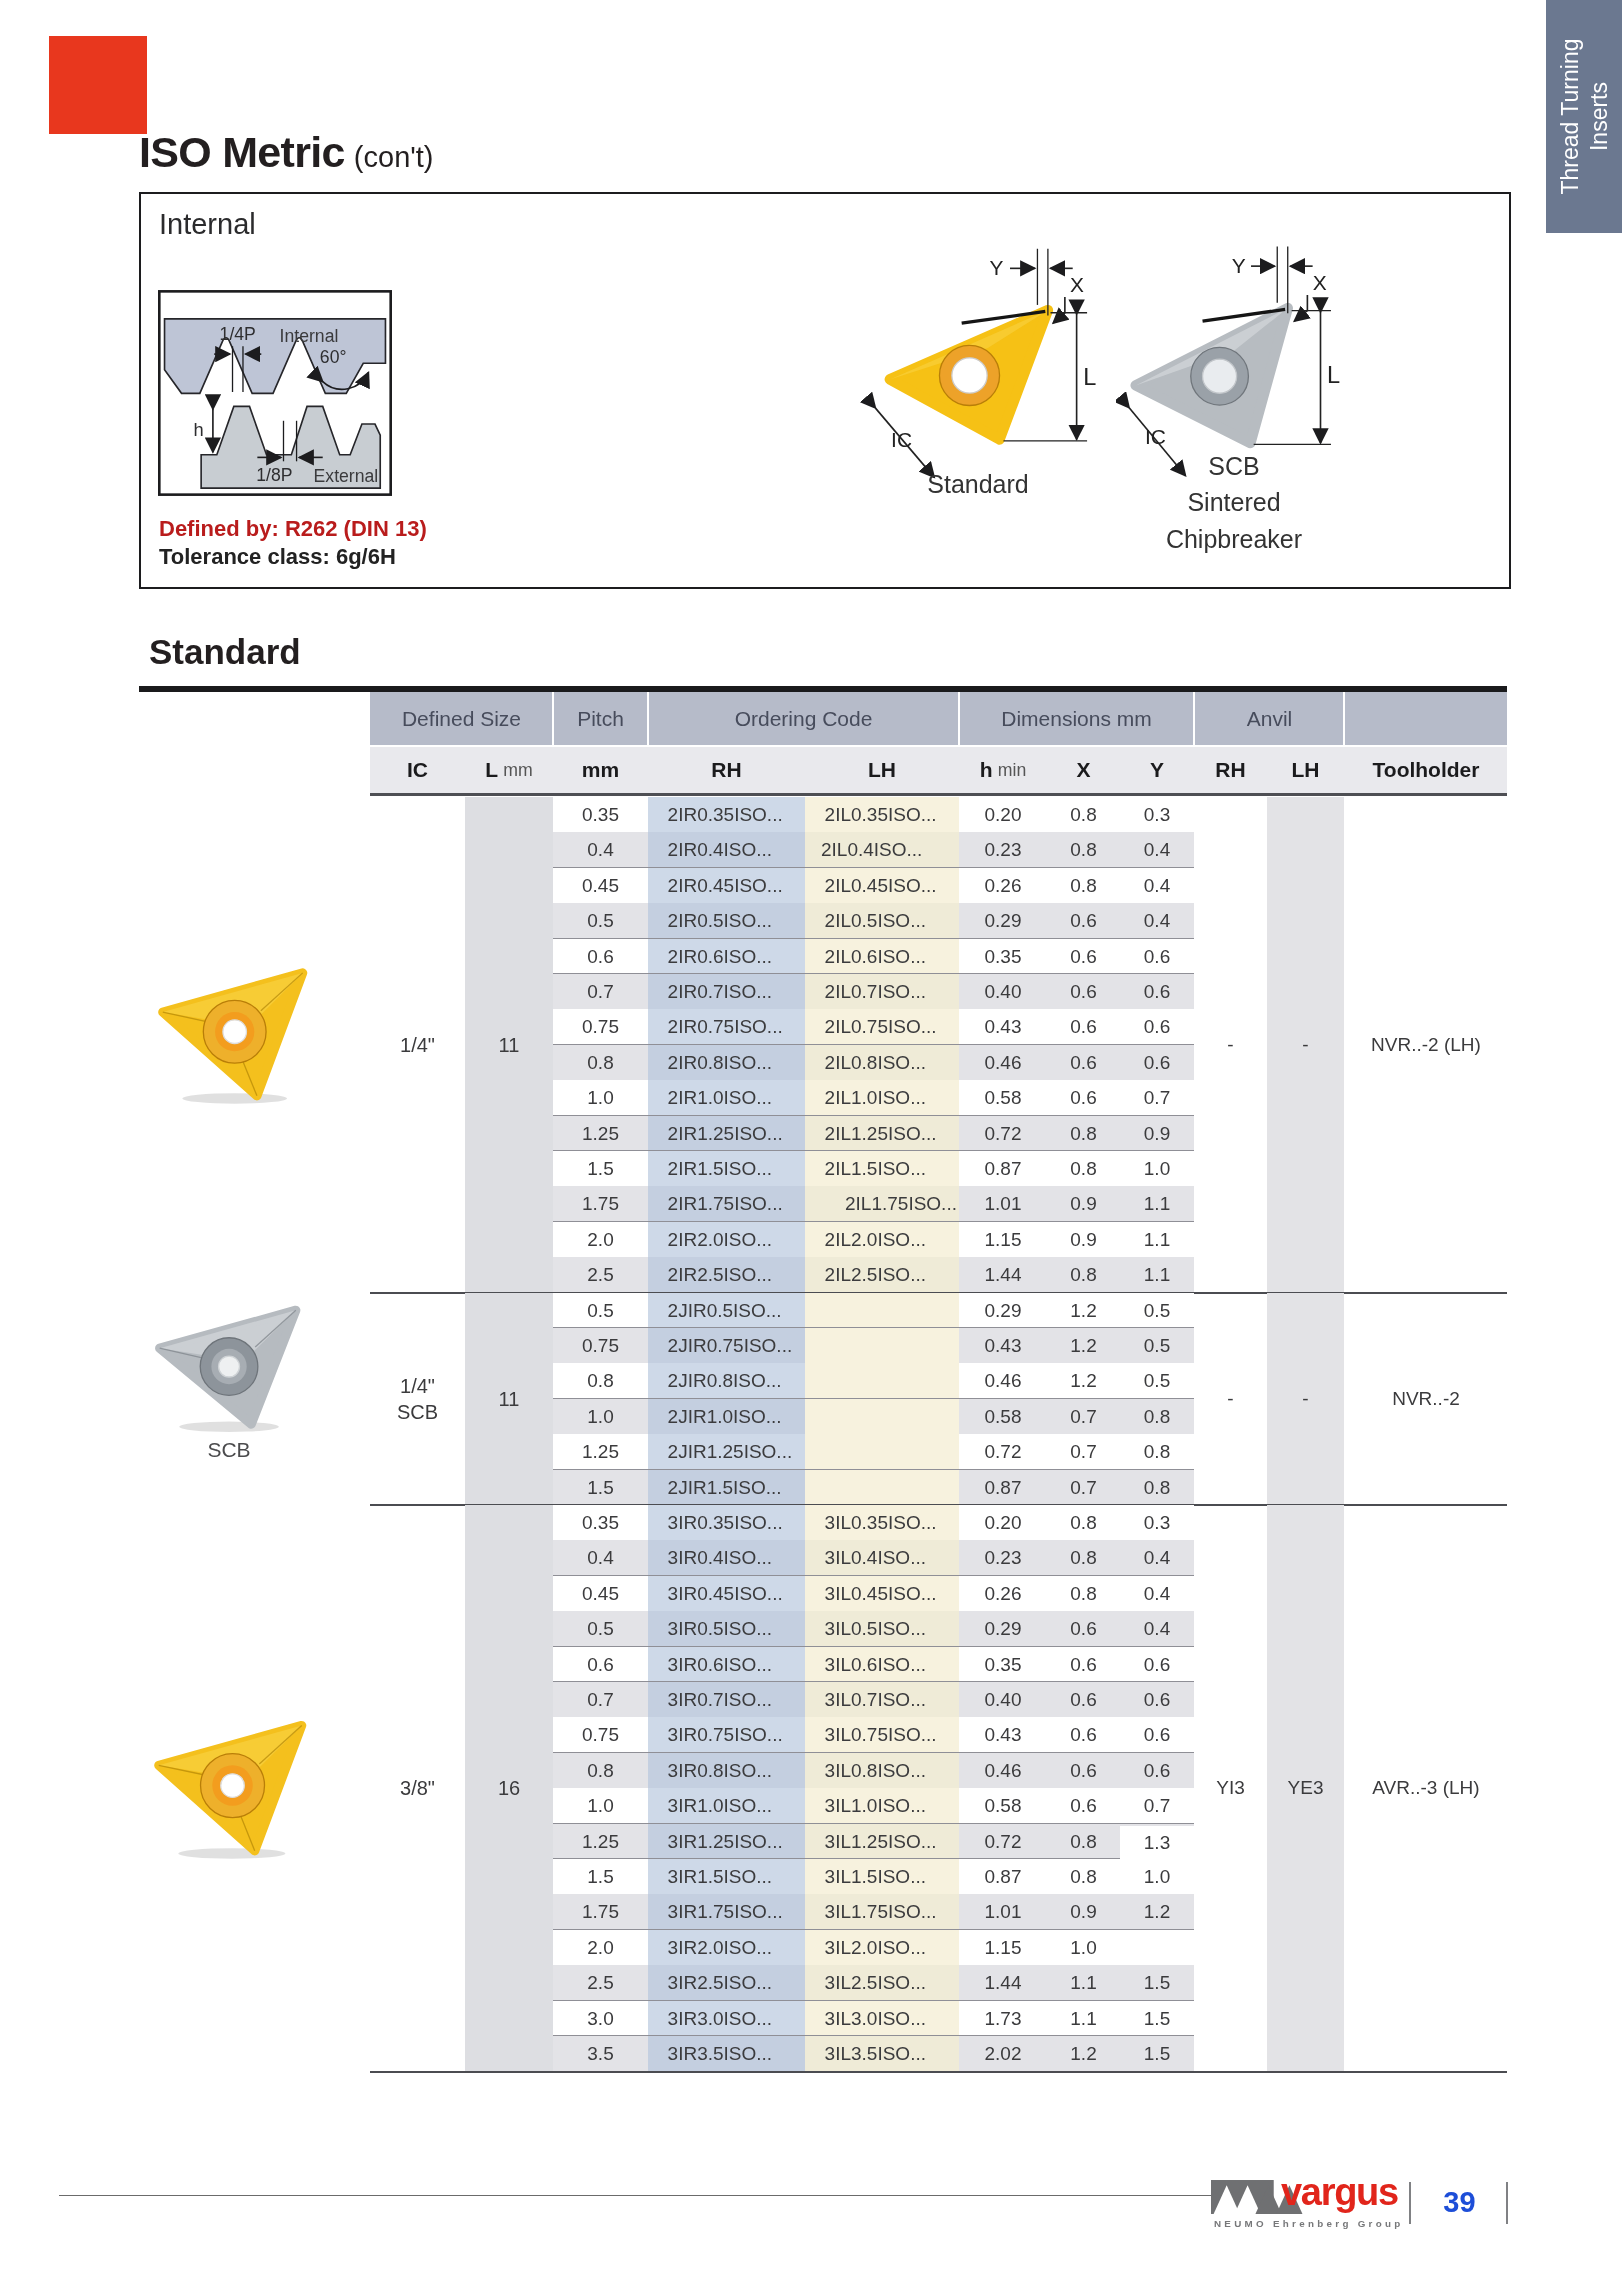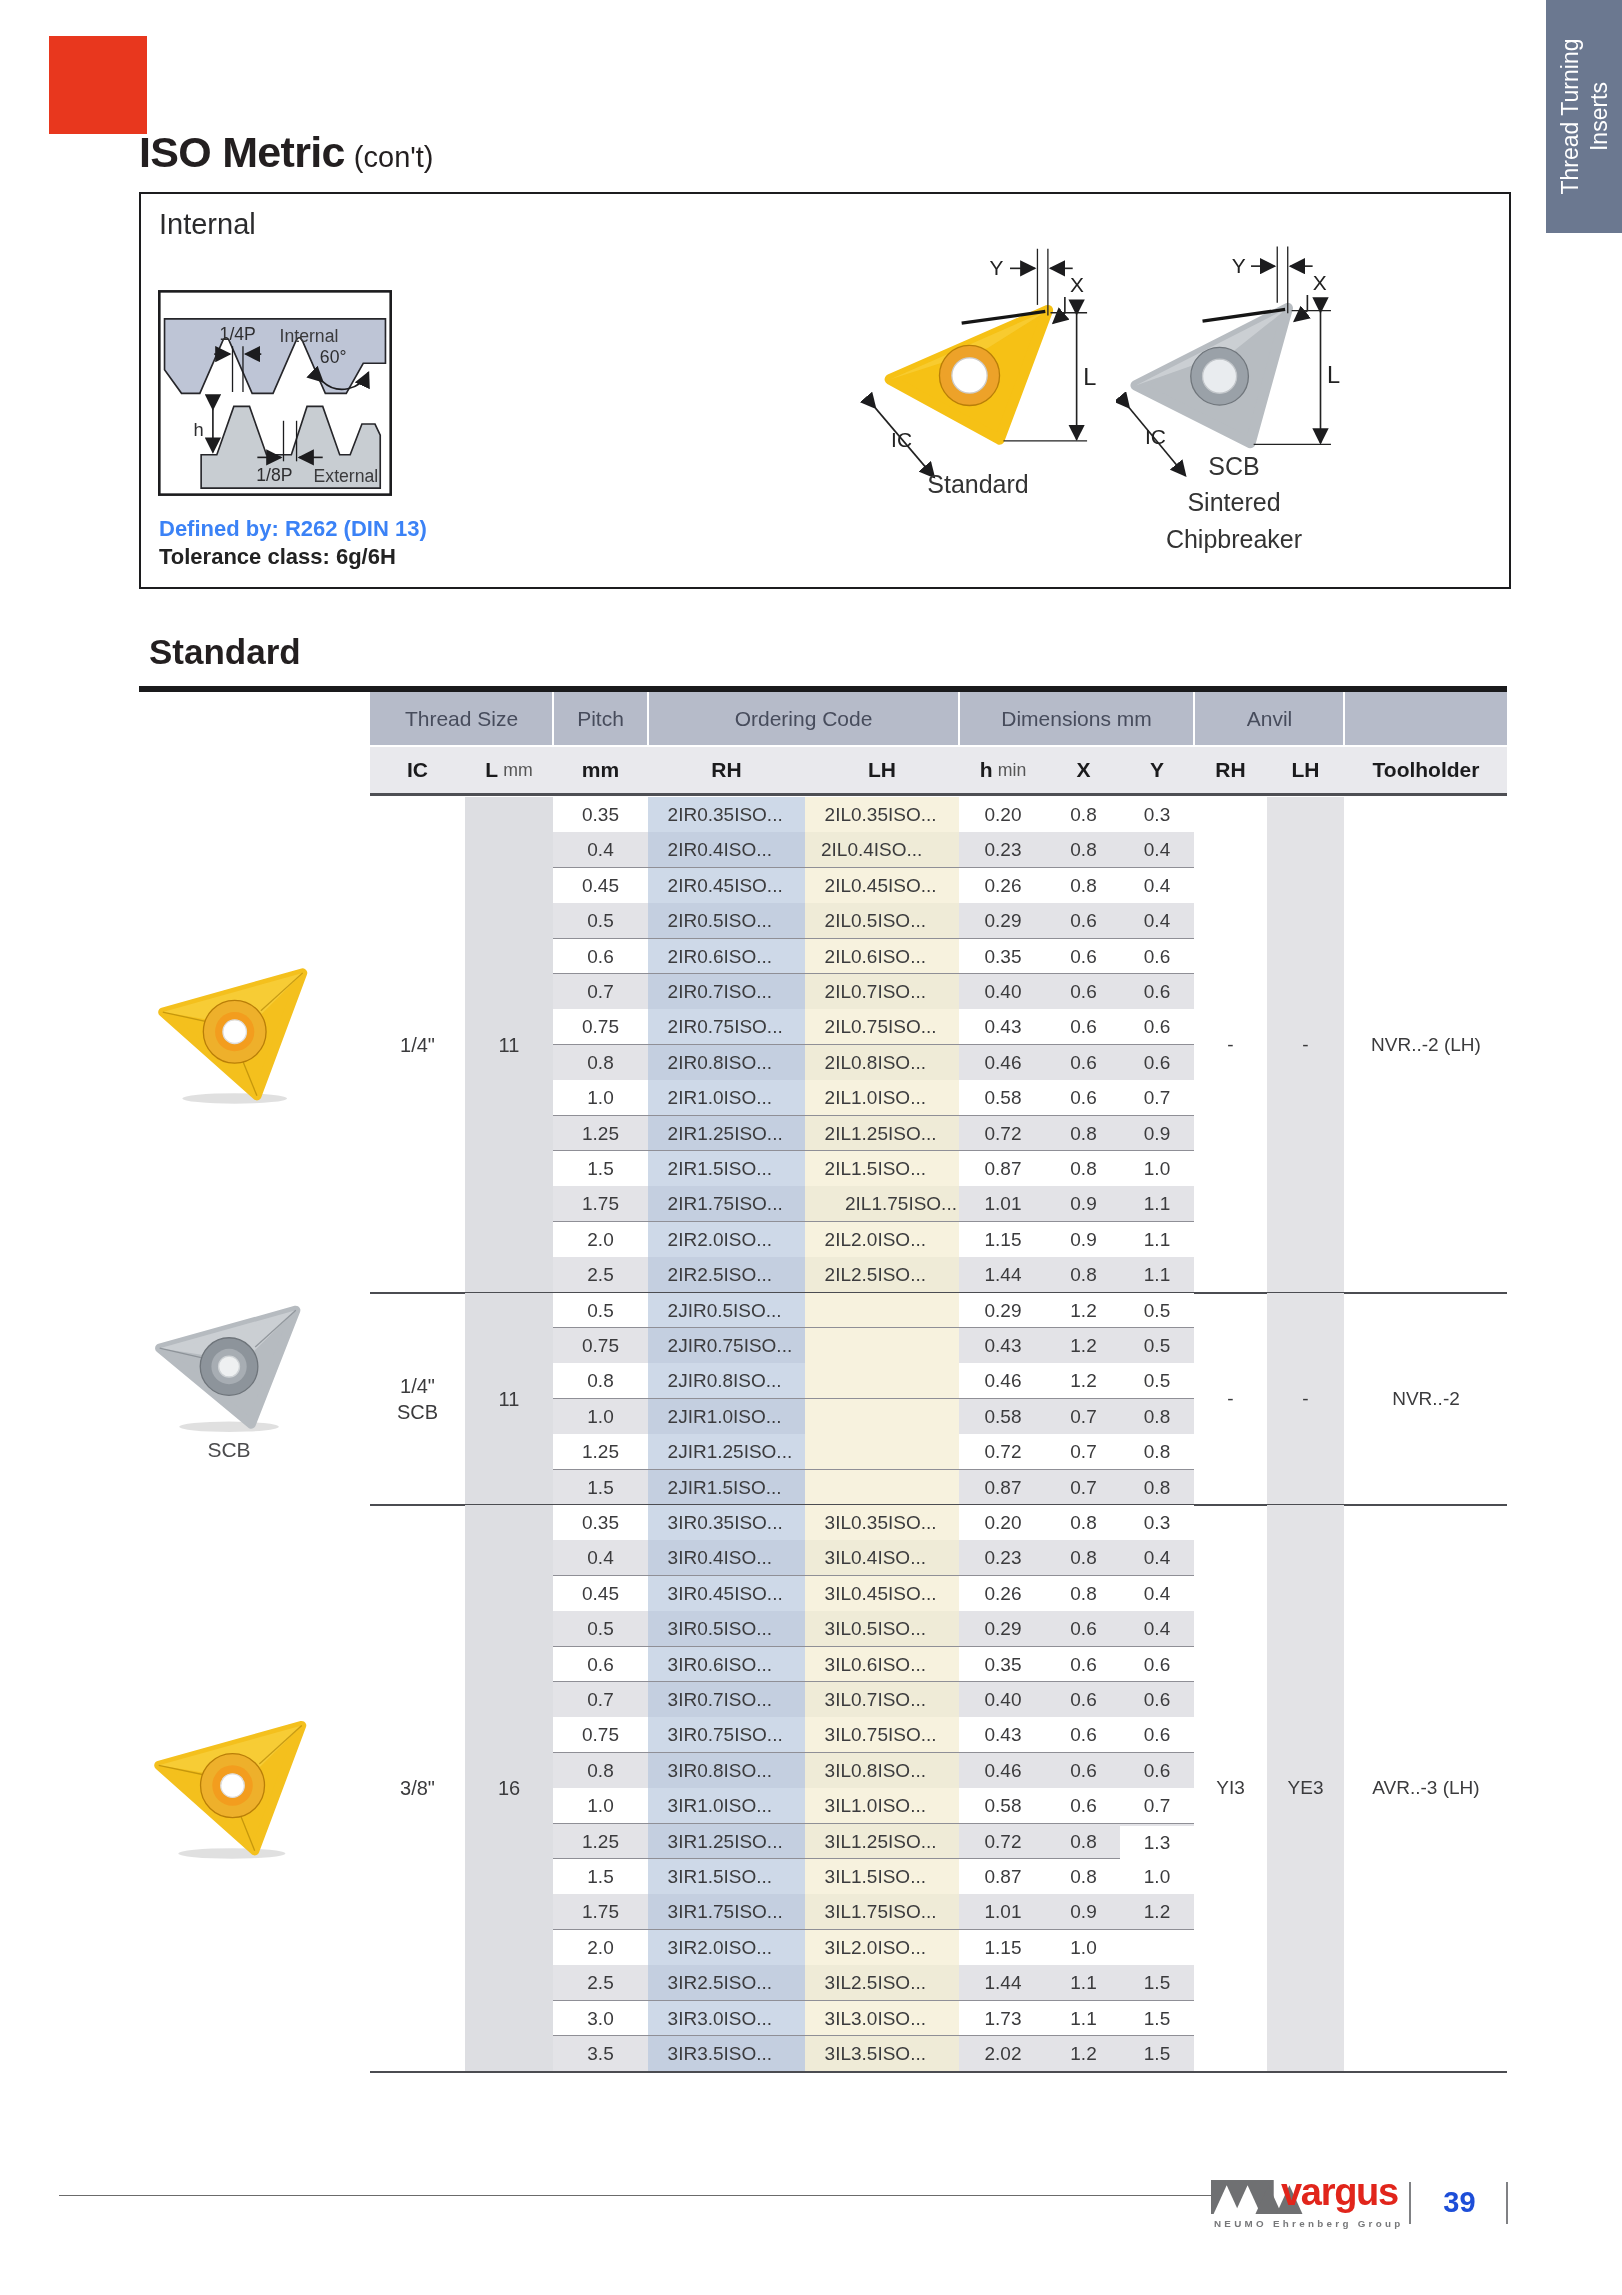--- a/index.html
+++ b/index.html
@@ -11,21 +11,21 @@
   #corner-square{left:49px;top:36px;width:98px;height:98px;background:#e8371e;}
   #page-title{left:139px;top:128px;white-space:nowrap;}
   #page-title .main{font-size:43px;font-weight:800;letter-spacing:-0.7px;color:#231f20;}
   #page-title .suffix{font-size:29px;font-weight:400;color:#231f20;margin-left:9.2px;}
   #side-tab{left:1546px;top:0px;width:77px;height:233px;background:#6b7890;}
   #side-tab .tab-inner{position:absolute;left:-78px;top:78px;width:233px;height:77px;
       transform:rotate(-90deg);display:flex;flex-direction:column;align-items:center;justify-content:center;
       color:#ffffff;font-size:23px;line-height:29px;text-align:center;}
   #internal-box{left:139px;top:192px;width:1372px;height:397px;border:2px solid #1c1c1e;background:#fff;box-sizing:border-box;}
   #internal-heading{left:159px;top:208px;font-size:29px;color:#2b2b2d;}
-  #defined-line{left:159px;top:516px;font-size:22px;font-weight:600;color:#3b82f6;}
+  #defined-line{left:159px;top:516px;font-size:22px;font-weight:600;color:#b91c1c;}
   #tolerance-line{left:159px;top:544px;font-size:22px;font-weight:600;color:#222;}
   #std-caption{left:857px;top:470px;width:242px;font-size:25px;font-weight:500;color:#333;}
   .scb-cap{left:1116px;width:236px;font-size:25px;font-weight:500;color:#333;}
   #section-heading{left:149px;top:632px;font-size:35px;font-weight:700;color:#231f20;}
   #photo-caption-scb{left:147px;top:1438px;width:164px;font-size:21px;color:#4b4b4d;}
   svg text{font-family:"Liberation Sans",sans-serif;}
   .hdr1{font-size:21px;color:#474c5c;}
   .hdr2{font-size:21px;font-weight:700;color:#1b1b1d;}
   .hdr2 .unit{font-weight:400;font-size:17.7px;color:#555;margin-left:5.2px;}
   .cell{font-size:19px;color:#3b3b3d;}
@@ -176,21 +176,21 @@
   <line x1="237" y1="39" x2="172" y2="98" stroke="#a87c00" stroke-width="2" opacity="0.6"></line>
   <line x1="165" y1="231" x2="143" y2="176" stroke="#a87c00" stroke-width="2" opacity="0.6"></line>
   <circle cx="131" cy="131" r="49" fill="#eeb02b" stroke="#b97e08" stroke-width="2"></circle>
   <circle cx="131" cy="131" r="31" fill="#f39d1e"></circle>
   <circle cx="131" cy="131" r="18" fill="#ffffff" stroke="#dddddd" stroke-width="2"></circle>
 </svg>
 
 <div id="table-root">
     <div class="abs " style="left: 139px; top: 686px; width: 1368px; height: 5.9px; background: rgb(26, 26, 28);"></div>
     <div class="abs " style="left: 370px; top: 692px; width: 1137px; height: 53px; background: rgb(182, 187, 201);"></div>
-    <div class="abs c hdr1" style="left: 370px; top: 692px; width: 183px; height: 53px;">Thread Size</div>
+    <div class="abs c hdr1" style="left: 370px; top: 692px; width: 183px; height: 53px;">Defined Size</div>
     <div class="abs c hdr1" style="left: 553px; top: 692px; width: 95px; height: 53px;">Pitch</div>
     <div class="abs c hdr1" style="left: 648px; top: 692px; width: 311px; height: 53px;">Ordering Code</div>
     <div class="abs c hdr1" style="left: 959px; top: 692px; width: 235px; height: 53px;">Dimensions mm</div>
     <div class="abs c hdr1" style="left: 1194px; top: 692px; width: 151px; height: 53px;">Anvil</div>
     <div class="abs " style="left: 552px; top: 692px; width: 2px; height: 53px; background: rgb(255, 255, 255);"></div>
     <div class="abs " style="left: 647px; top: 692px; width: 2px; height: 53px; background: rgb(255, 255, 255);"></div>
     <div class="abs " style="left: 958px; top: 692px; width: 2px; height: 53px; background: rgb(255, 255, 255);"></div>
     <div class="abs " style="left: 1193px; top: 692px; width: 2px; height: 53px; background: rgb(255, 255, 255);"></div>
     <div class="abs " style="left: 1343px; top: 692px; width: 2px; height: 53px; background: rgb(255, 255, 255);"></div>
     <div class="abs " style="left: 370px; top: 747px; width: 1137px; height: 46px; background: rgb(233, 233, 237);"></div>

